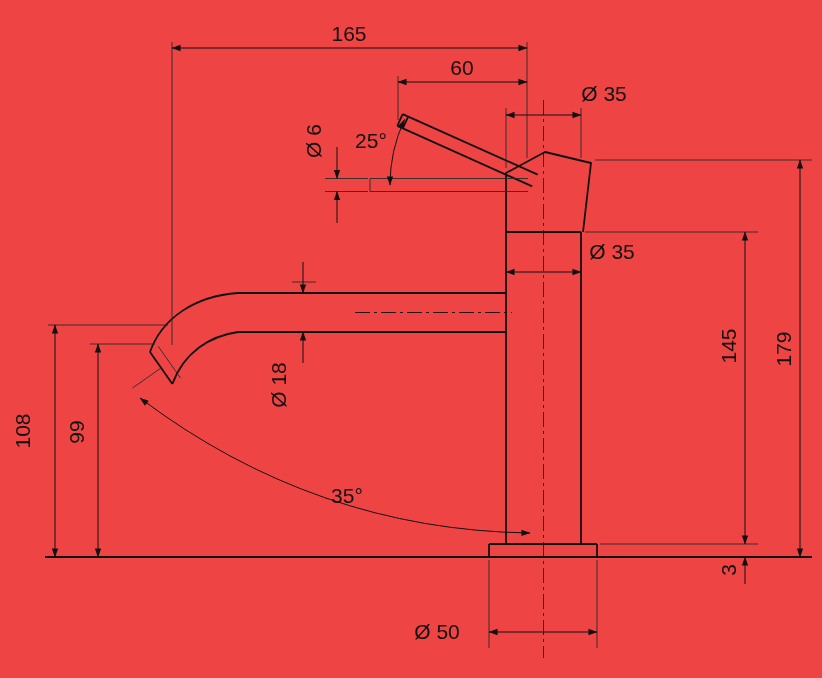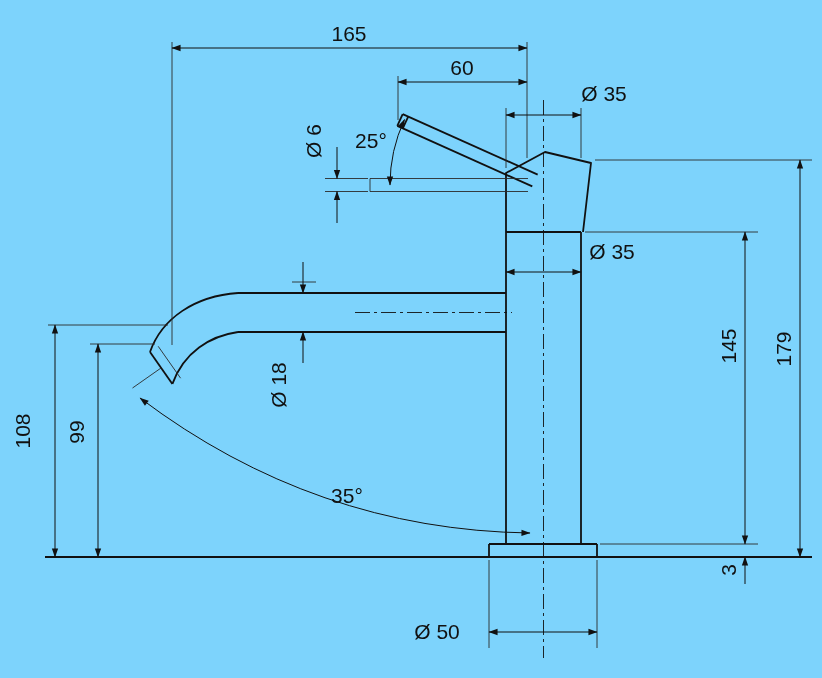--- a/index.html
+++ b/index.html
@@ -1,17 +1,17 @@
 <!DOCTYPE html>
 <html><head>
 <meta charset="utf-8">
 <style>
   html,body{margin:0;padding:0;background:#ffffff;}
   .stage{
-    width:822px;height:678px;background:#7dd3fc;position:relative;
+    width:822px;height:678px;background:#ef4444;position:relative;
     font-family:"Liberation Sans", sans-serif;
   }
   svg{display:block;}
   svg text{
     font-family:"Liberation Sans", sans-serif;
     font-size:21px;
     fill:#111111;
   }
   .obj{stroke:#111111;stroke-width:1.8;fill:none;stroke-linejoin:round;}
   .thin{stroke:#2a2a2a;stroke-width:0.9;fill:none;}

